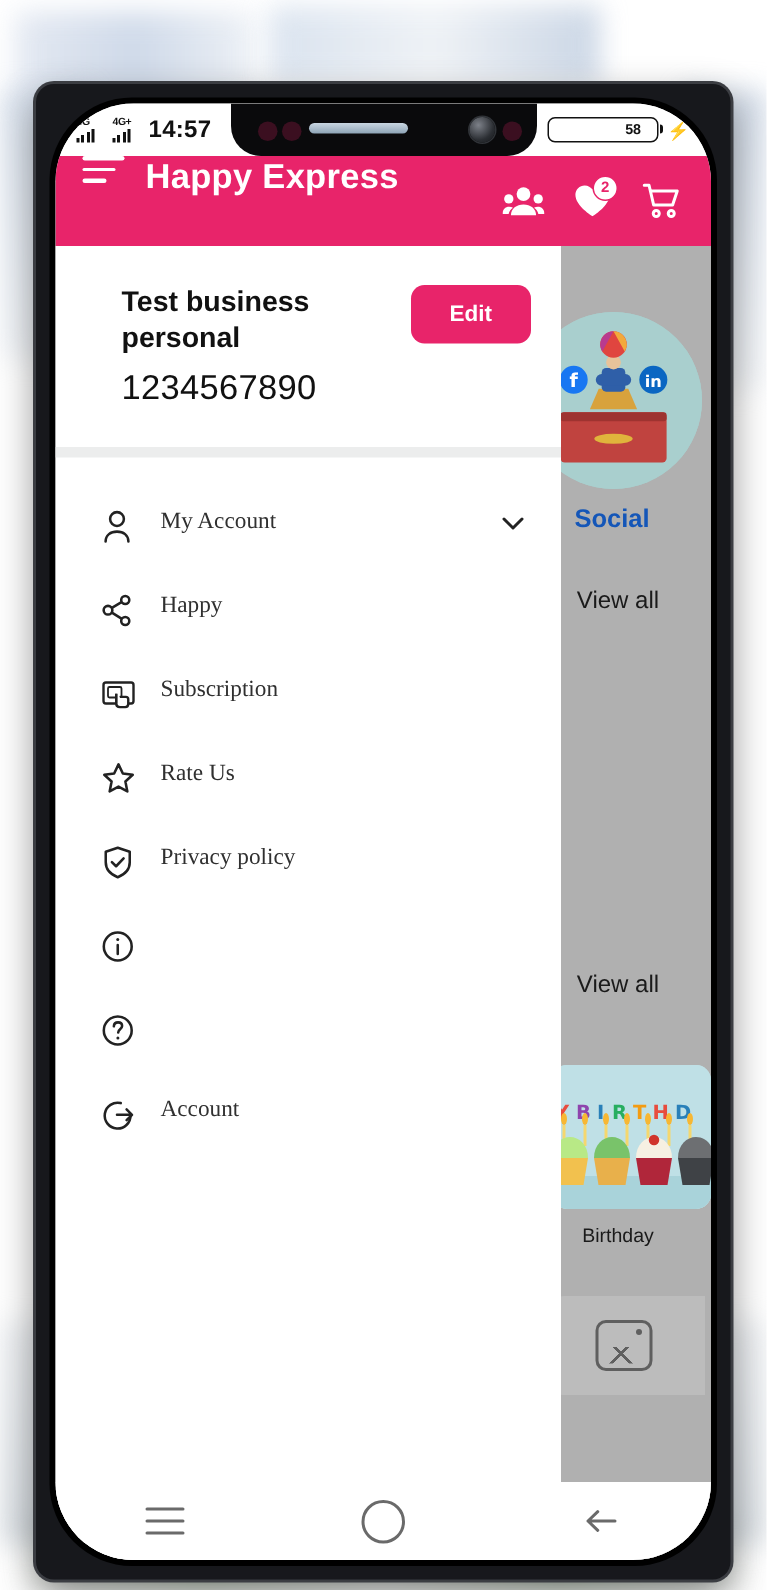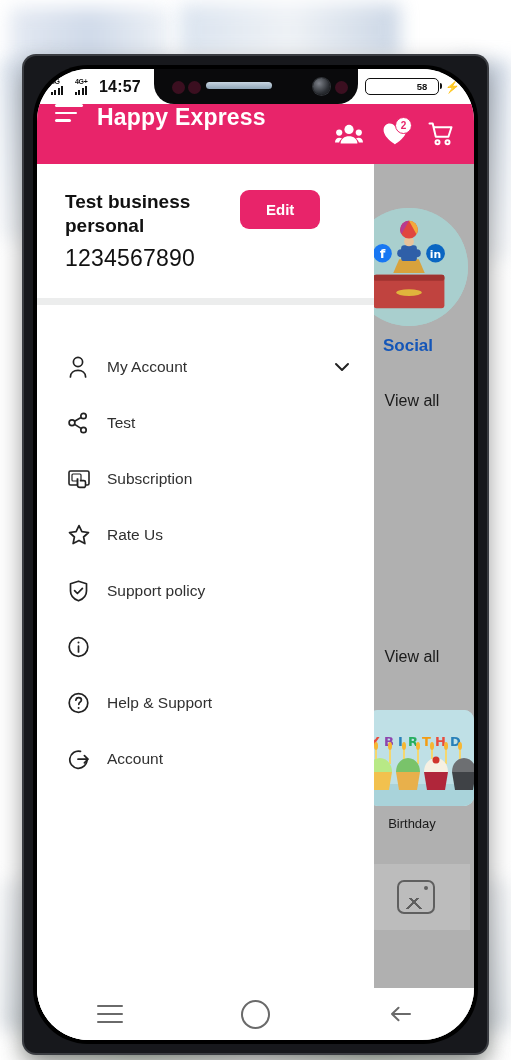--- a/index.html
+++ b/index.html
@@ -76,29 +76,29 @@
   .bday-label{position:absolute;right:6px;top:652px;width:112px;text-align:center;font-size:13px;color:#1a1a1a;}
   .ph-card{position:absolute;right:4px;top:700px;width:108px;height:66px;border-radius:14px 0 0 14px;background:#bcbcbc;display:flex;align-items:center;justify-content:center;}
   .ph-ico{width:34px;height:30px;border:2.4px solid #5f5f5f;border-radius:7px;position:relative;}
   .ph-ico:before{content:"";position:absolute;right:5px;top:4px;width:4px;height:4px;border-radius:50%;background:#5f5f5f;}
   .ph-ico:after{content:"";position:absolute;left:3px;bottom:3px;width:24px;height:11px;
      background:linear-gradient(135deg,transparent 42%,#5f5f5f 42%,#5f5f5f 50%,transparent 50%),
                 linear-gradient(-135deg,transparent 42%,#5f5f5f 42%,#5f5f5f 50%,transparent 50%);}
 
   
   .drawer{position:absolute;left:0;top:0;width:337px;height:100%;background:#fff;z-index:5;}
-  .profile{padding:26px 20px 18px 28px;display:flex;align-items:flex-start;}
+  .profile{padding:26px 20px 18px 44px;display:flex;align-items:flex-start;justify-content:space-between;}
   .pname{font-size:19px;font-weight:700;color:#111;line-height:1.28;max-width:175px;}
   .pphone{font-size:23px;color:#111;margin-top:6px;letter-spacing:.2px;}
   .edit-btn{background:#E8246A;color:#fff;border:none;border-radius:9px;padding:11px 26px;font-size:15px;font-weight:700;
             font-family:"Liberation Sans",sans-serif;cursor:pointer;}
   .divider{height:7px;background:#eceded;margin-top:8px;}
 
   .menu{padding:34px 0 0 0;}
-  .mitem{display:flex;align-items:center;height:56px;padding:0 22px 0 30px;cursor:pointer;}
+  .mitem{display:flex;align-items:flex-start;height:56px;padding:0 22px 0 30px;cursor:pointer;font-family:Liberation Serif, serif;}
   .micon{width:34px;display:flex;align-items:center;justify-content:flex-start;flex:none;}
   .mlabel{font-size:15.5px;color:#303030;margin-left:6px;flex:1;}
   .chev{width:20px;height:20px;flex:none;}
   .navbtns{position:absolute;left:0;bottom:0;width:437px;height:52px;background:#fff;display:flex;align-items:center;justify-content:space-around;z-index:12;}
   .nb{cursor:pointer;display:flex;align-items:center;justify-content:center;width:56px;height:34px;}
   .nb-recent{width:26px;height:18px;display:flex;flex-direction:column;justify-content:space-between;}
   .nb-recent i{display:block;height:2.2px;width:100%;background:#6a6a6a;border-radius:2px;}
   .nb-home{width:25px;height:25px;border:2.2px solid #6a6a6a;border-radius:50%;}
 </style>
 </head>
@@ -300,21 +300,21 @@
 
               <div class="mitem">
                 <span class="micon">
                   <svg width="22" height="24" viewBox="0 0 22 24" fill="none" stroke="#222" stroke-width="1.7">
                     <circle cx="16.5" cy="5" r="2.7"></circle>
                       <circle cx="5" cy="11.8" r="2.9"></circle>
                       <circle cx="16.5" cy="19" r="2.7"></circle>
                     <path d="M14 6.4L7.6 10.2M7.6 13.4L14 17.4"></path>
                   </svg>
                 </span>
-                <span class="mlabel">Test</span>
+                <span class="mlabel">Happy</span>
               </div>
 
               <div class="mitem">
                 <span class="micon">
                   <svg width="24" height="24" viewBox="0 0 24 24" fill="none" stroke="#222" stroke-width="1.6">
                     <rect x="2" y="4" width="20" height="14" rx="1.6"></rect>
                     <rect x="5" y="7" width="9" height="7" rx="1" stroke-width="1.2"></rect>
                     <path d="M10.5 11.5v6.5c0 1.4 1 2.4 2.4 2.4h3.6c1.2 0 2-.8 2-2v-3.2c0-.9-.7-1.6-1.6-1.6h-4" fill="#fff"></path>
                     <path d="M10.5 11.5v6.5" stroke-width="1.4"></path>
                   </svg>
@@ -331,42 +331,41 @@
                 <span class="mlabel">Rate Us</span>
               </div>
 
               <div class="mitem">
                 <span class="micon">
                   <svg width="23" height="24" viewBox="0 0 23 24" fill="none" stroke="#222" stroke-width="1.7" stroke-linecap="round" stroke-linejoin="round">
                     <path d="M11.5 2.2l8 2.6v7.1c0 5-3.5 8.2-8 9.9-4.5-1.7-8-4.9-8-9.9V4.8z"></path>
                     <path d="M7.6 11.7l2.8 2.8 5-5.2"></path>
                   </svg>
                 </span>
-                <span class="mlabel">Support policy</span>
+                <span class="mlabel">Privacy policy</span>
               </div>
 
               <div class="mitem">
                 <span class="micon">
                   <svg width="23" height="24" viewBox="0 0 23 24" fill="none" stroke="#222" stroke-width="1.7" stroke-linecap="round">
                     <circle cx="11.5" cy="12" r="9.3"></circle>
                       <path d="M11.5 11v6"></path>
                       <circle cx="11.5" cy="7.4" r="1" fill="#222" stroke="none"></circle>
                   </svg>
                 </span>
               </div>
 
               <div class="mitem">
                 <span class="micon">
                   <svg width="23" height="24" viewBox="0 0 23 24" fill="none" stroke="#222" stroke-width="1.7" stroke-linecap="round">
                     <circle cx="11.5" cy="12" r="9.3"></circle>
                     <path d="M8.9 9.2c.1-1.6 1.3-2.6 2.8-2.6 1.6 0 2.7 1 2.7 2.4 0 2.2-2.6 2.2-2.6 4.3"></path>
                     <circle cx="11.6" cy="17" r="1" fill="#222" stroke="none"></circle>
                   </svg>
                 </span>
-                <span class="mlabel">Help &amp; Support</span>
               </div>
 
               <div class="mitem">
                 <span class="micon">
                   <svg width="23" height="24" viewBox="0 0 23 24" fill="none" stroke="#222" stroke-width="1.7" stroke-linecap="round" stroke-linejoin="round">
                     <path d="M13.5 4.4A8.6 8.6 0 1 0 20 12.6"></path>
                     <path d="M11 12.2h9.6M17.4 8.6l3.6 3.6-3.6 3.6"></path>
                   </svg>
                 </span>
                 <span class="mlabel">Account</span>

